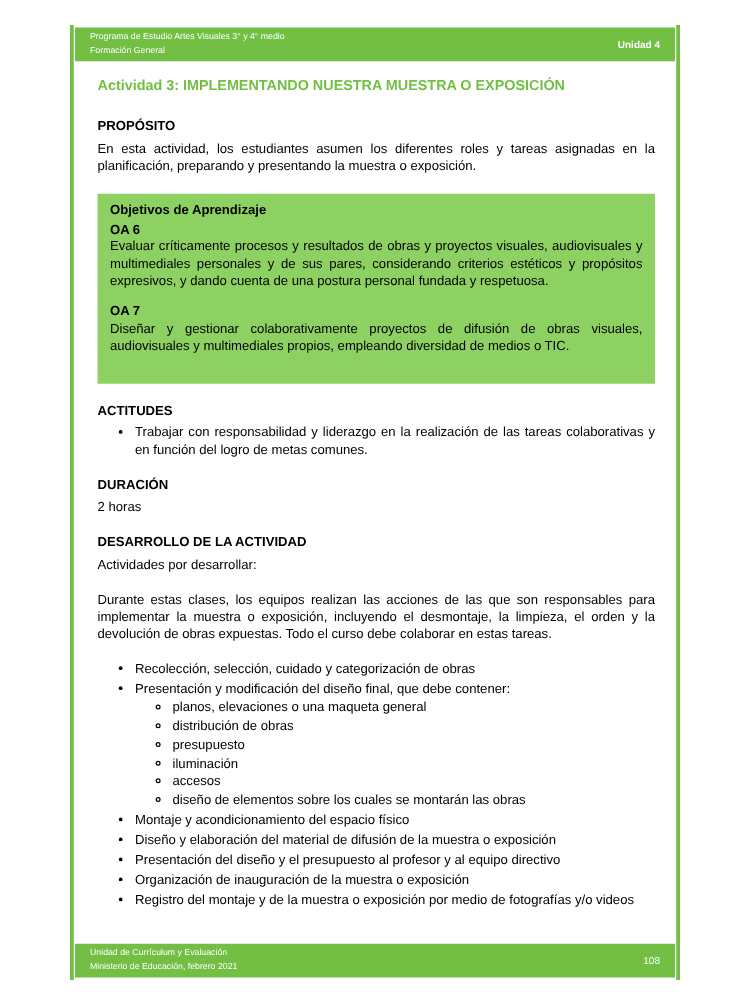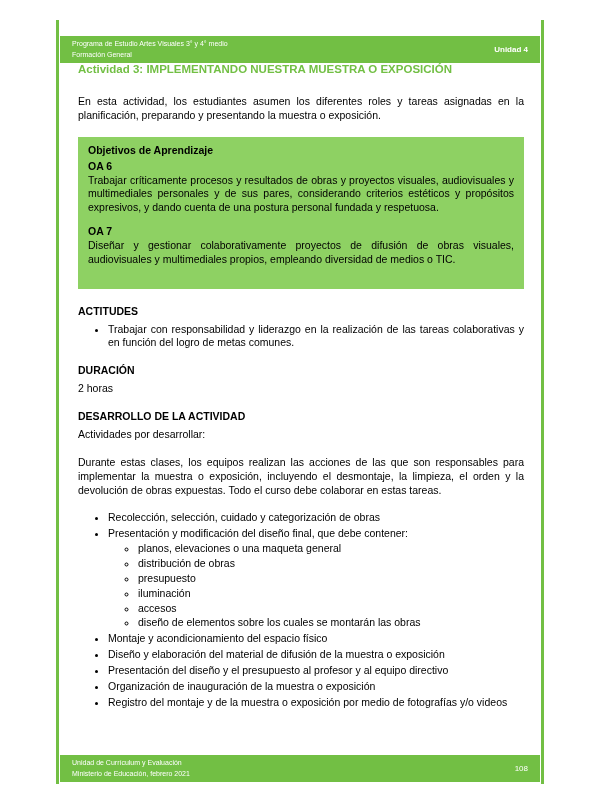--- a/index.html
+++ b/index.html
@@ -17,21 +17,21 @@
   }
   .edge-line{position:absolute;top:20px;bottom:16px;width:3px;background:var(--green);}
   .edge-left{left:56px;}
   .edge-right{right:56px;}
   .bar{
     position:absolute;left:60px;right:60px;height:27px;
     background:var(--green);color:#ffffff;
     display:flex;justify-content:space-between;align-items:center;
     padding:0 12px;
   }
-  .bar-top{top:36px;}
+  .bar-top{top:22px;}
   .bar-bottom{bottom:18px;}
   .bar .left{font-size:7px;line-height:1.5;}
   .bar .right{font-size:8px;font-weight:bold;}
   .bar-bottom .right{font-weight:normal;font-size:8px;}
   .content{
     position:absolute;top:62px;left:78px;right:76px;
     font-size:10.5px;line-height:1.32;color:#000;
   }
   .doc-title{
     color:var(--green);
@@ -80,26 +80,27 @@
       <div>Programa de Estudio Artes Visuales 3° y 4° medio</div>
       <div>Formación General</div>
     </div>
     <div class="right">Unidad 4</div>
   </div>
 
   <div class="content">
 
     <div class="doc-title">Actividad 3: IMPLEMENTANDO NUESTRA MUESTRA O EXPOSICIÓN</div>
 
+    <h3 class="sec">PROPÓSITO</h3>
     <p class="body">En esta actividad, los estudiantes asumen los diferentes roles y tareas asignadas en la planificación, preparando y presentando la muestra o exposición.</p>
 
     <div class="oa-box">
       <div class="box-head">Objetivos de Aprendizaje</div>
       <div class="oa-label first">OA 6</div>
-      <div>Trabajar críticamente procesos y resultados de obras y proyectos visuales, audiovisuales y multimediales personales y de sus pares, considerando criterios estéticos y propósitos expresivos, y dando cuenta de una postura personal fundada y respetuosa.</div>
+      <div>Evaluar críticamente procesos y resultados de obras y proyectos visuales, audiovisuales y multimediales personales y de sus pares, considerando criterios estéticos y propósitos expresivos, y dando cuenta de una postura personal fundada y respetuosa.</div>
       <div class="oa-label">OA 7</div>
       <div>Diseñar y gestionar colaborativamente proyectos de difusión de obras visuales, audiovisuales y multimediales propios, empleando diversidad de medios o TIC.</div>
     </div>
 
     <h3 class="sec">ACTITUDES</h3>
     <ul class="bullets">
       <li>Trabajar con responsabilidad y liderazgo en la realización de las tareas colaborativas y en función del logro de metas comunes.</li>
     </ul>
 
     <h3 class="sec">DURACIÓN</h3>

